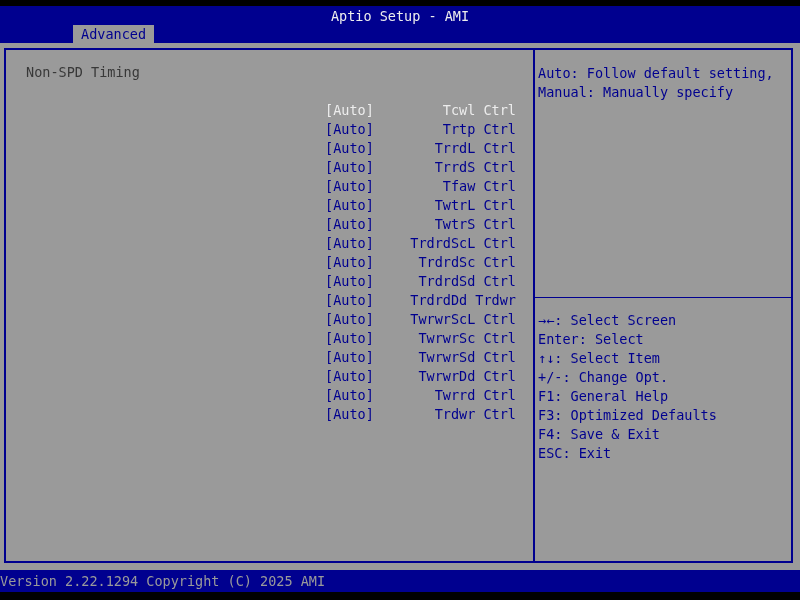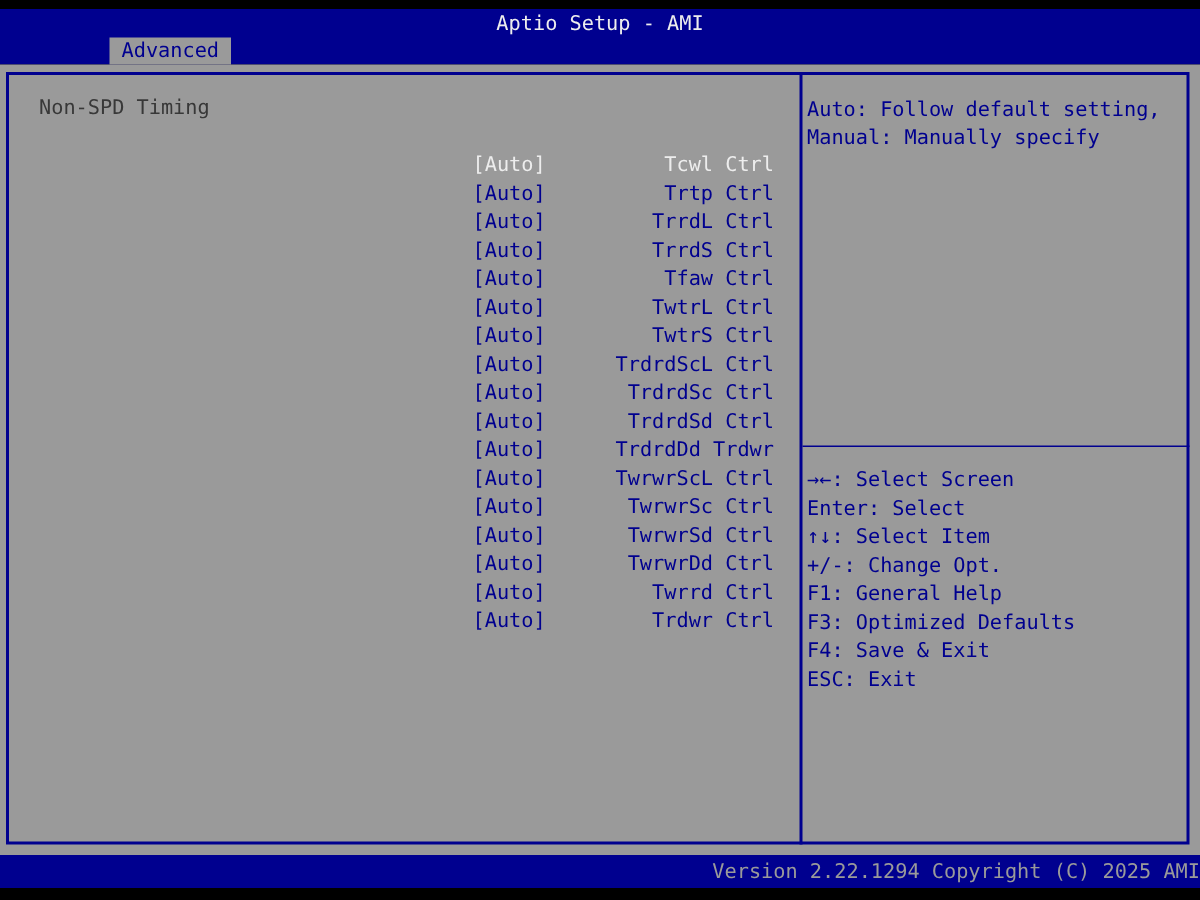--- a/index.html
+++ b/index.html
@@ -67,21 +67,21 @@
     text-align: right;
   }
   .setting-row {
     position: relative;
     height: 19px; line-height: 19px;
     color: var(--blue);
     white-space: pre;
   }
   .setting-row.selected { color: var(--highlight); }
   .setting-value {
-    position: absolute; left: 289px; top: 0;
+    position: absolute; left: 299px; top: 0;
   }
   .help-text {
     position: absolute; left: 538px; top: 64px;
     width: 252px;
     color: var(--blue);
     line-height: 19px;
   }
   .hdivider {
     position: absolute; left: 535px; top: 297px;
     width: 258px; height: 1px;
@@ -94,21 +94,21 @@
   }
   .key-row {
     height: 19px; line-height: 19px;
     white-space: pre;
   }
   .footer-band {
     position: absolute; left: 0; top: 570px;
     width: 800px; height: 22px;
     background: var(--blue);
     color: var(--gray);
-    text-align: right;
+    text-align: left;
     line-height: 22px;
   }
   
 </style>
 </head>
 <body>
 
 <div class="screen">
 
   <div class="header-band">

